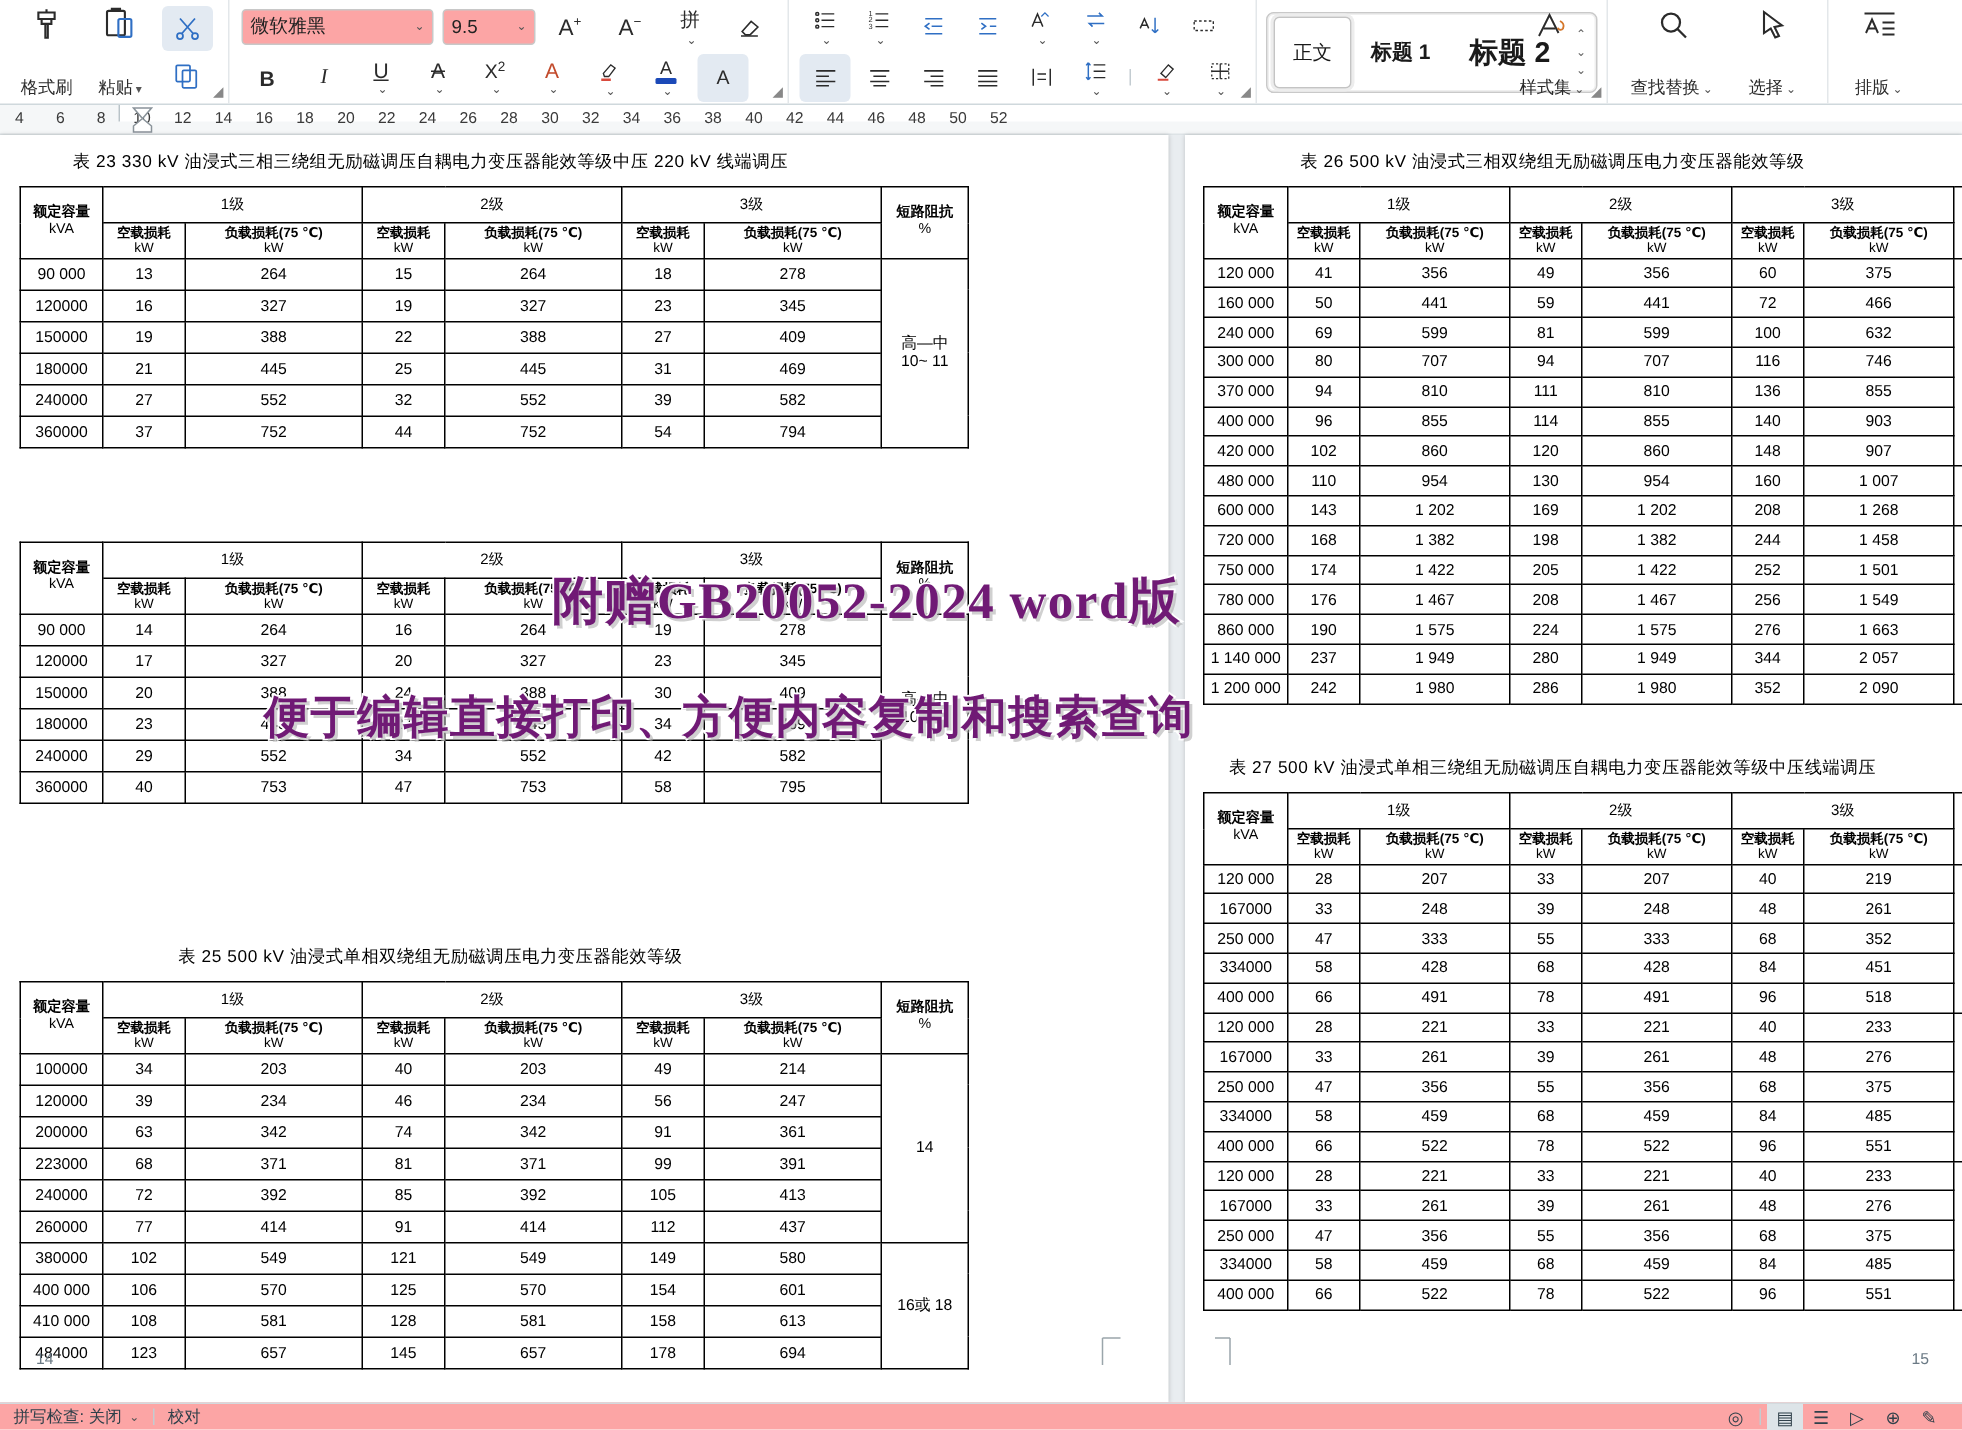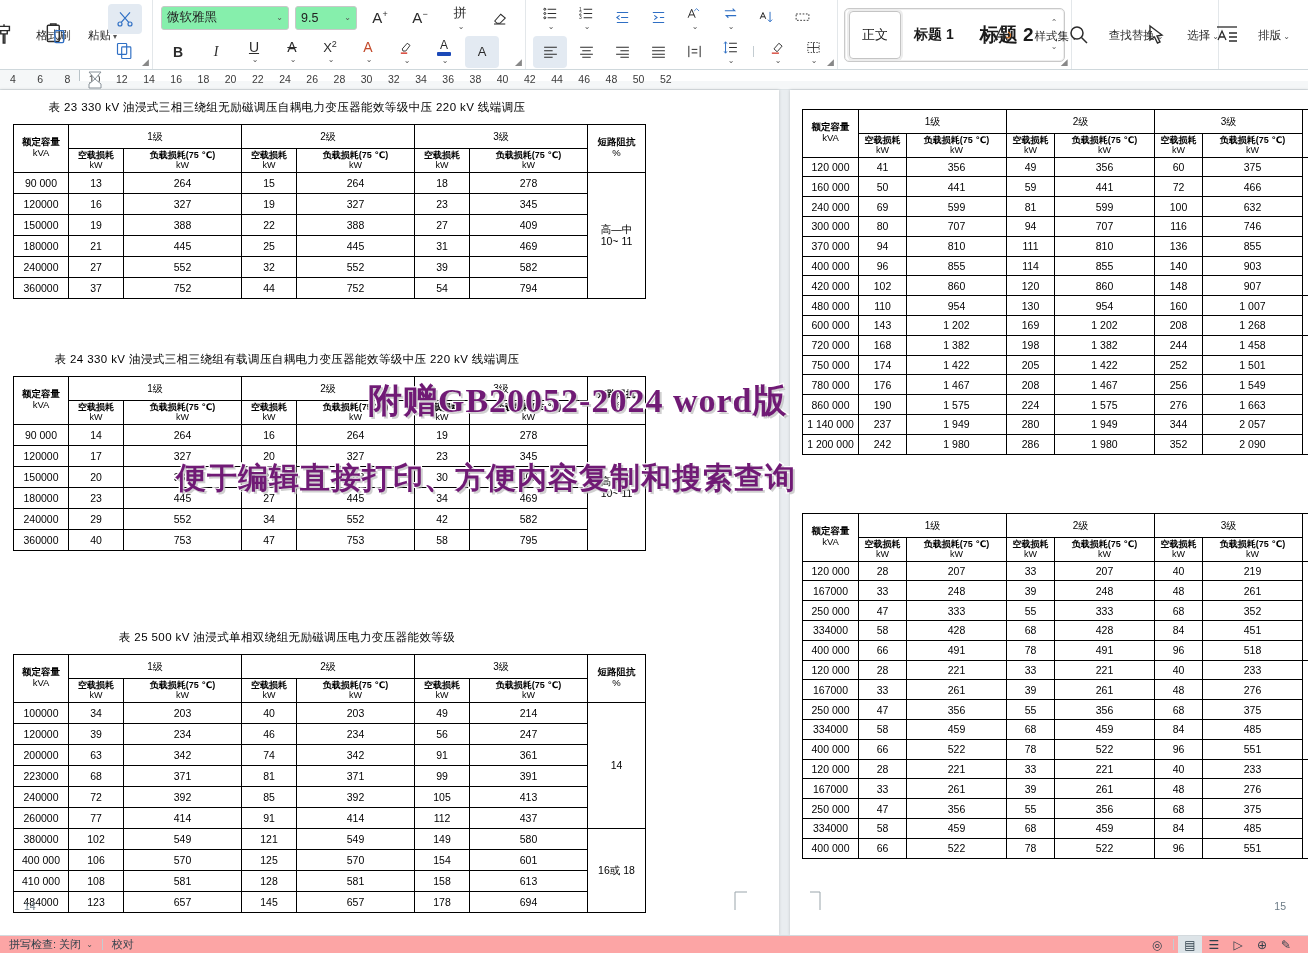--- a/index.html
+++ b/index.html
@@ -18,32 +18,32 @@
     display: flex; align-items: stretch;
   }
   .rgroup { display: flex; flex-direction: column; justify-content: center;
             padding: 0 4px; position: relative; }
   .rgroup.sep { border-right: 1px solid #e3e7ea; }
   .rrow { display: flex; align-items: center; height: 34px; }
   .btn { display: flex; flex-direction: column; align-items: center; justify-content: center;
          min-width: 34px; height: 32px; border-radius: 4px; cursor: default;
          font-size: 11px; color: #2b2b2b; padding: 0 3px; }
   .btn.active { background: #e3eaf2; }
-  .bigbtn { display: flex; flex-direction: row; align-items: center; justify-content: center;
+  .bigbtn { display: flex; flex-direction: column; align-items: center; justify-content: center;
             width: 46px; height: 62px; border-radius: 4px; font-size: 11.5px; color: #2b2b2b; gap: 19px; }
   .bigbtn .ic { height: 30px; display: flex; align-items: center; justify-content: center; }
   .bigbtn .lb { margin-top: 2px; white-space: nowrap; }
   .caret { font-size: 8px; color: #555; margin-left: 2px; }
   .dlg { position: absolute; right: 3px; bottom: 2px; font-size: 9px; color: #888; }
 
   
   .combo {
     display: flex; align-items: center; justify-content: space-between;
     height: 24px; border: 1px solid #c8c8c8; border-radius: 3px;
-    background: #86efac; font-size: 12.5px; color: #222; padding: 0 5px;
+    background: #fca5a5; font-size: 12.5px; color: #222; padding: 0 5px;
   }
   #font-name-combo { width: 128px; }
   #font-size-combo { width: 62px; }
 
   
   #style-gallery {
     display: flex; align-items: center;
     border: 1px solid #c9c9c9; border-radius: 5px; background: #fff;
     height: 54px; margin: 0 4px; padding: 2px 2px 2px 4px;
     box-shadow: 0 0 0 1px #efefef inset;
@@ -584,21 +584,20 @@
                 <td>752</td>
                 <td>44</td>
                 <td>752</td>
                 <td>54</td>
                 <td>794</td>
               </tr>
             </tbody>
           </table>
         </div>
         <div style="position: absolute; top: 262px; left: 13px; width: 548px;">
-          <div class="tbl-title">表 24    330 kV 油浸式三相三绕组有载调压自耦电力变压器能效等级中压 220 kV 线端调压</div>
           <table class="doc" style="width: 548px; margin-top: 9px;">
             <colgroup>
               <col style="width: 55px;">
               <col style="width: 55px;">
               <col style="width: 118px;">
               <col style="width: 55px;">
               <col style="width: 118px;">
               <col style="width: 55px;">
               <col style="width: 118px;">
               <col style="width: 58px;">
@@ -863,20 +862,21 @@
       </div>
     <div class="pg-num" style="left:24px;top:810px;">14</div>
     <svg class="crop-mark" style="right:22px;top:800px;" viewBox="0 0 24 24">
         <path d="M2 2h12M2 2v18" stroke="#9aa5ab" fill="none"></path>
       </svg>
   </div>
 
   <div class="page" id="page-right">
     <div id="tables-right">
         <div style="position: absolute; top: 10px; left: 12px; width: 466px;">
+          <div class="tbl-title">表 26    500 kV 油浸式三相双绕组无励磁调压电力变压器能效等级</div>
           <table class="doc" style="width: 466px; margin-top: 9px;">
             <colgroup>
               <col style="width: 56px;">
               <col style="width: 48px;">
               <col style="width: 100px;">
               <col style="width: 48px;">
               <col style="width: 100px;">
               <col style="width: 48px;">
               <col style="width: 100px;">
               <col style="width: 56px;">
@@ -1064,20 +1064,21 @@
                 <td>1 980</td>
                 <td>286</td>
                 <td>1 980</td>
                 <td>352</td>
                 <td>2 090</td>
               </tr>
             </tbody>
           </table>
         </div>
         <div style="position: absolute; top: 414px; left: 12px; width: 466px;">
+          <div class="tbl-title">表 27    500 kV 油浸式单相三绕组无励磁调压自耦电力变压器能效等级中压线端调压</div>
           <table class="doc" style="width: 466px; margin-top: 9px;">
             <colgroup>
               <col style="width: 56px;">
               <col style="width: 48px;">
               <col style="width: 100px;">
               <col style="width: 48px;">
               <col style="width: 100px;">
               <col style="width: 48px;">
               <col style="width: 100px;">
               <col style="width: 56px;">

